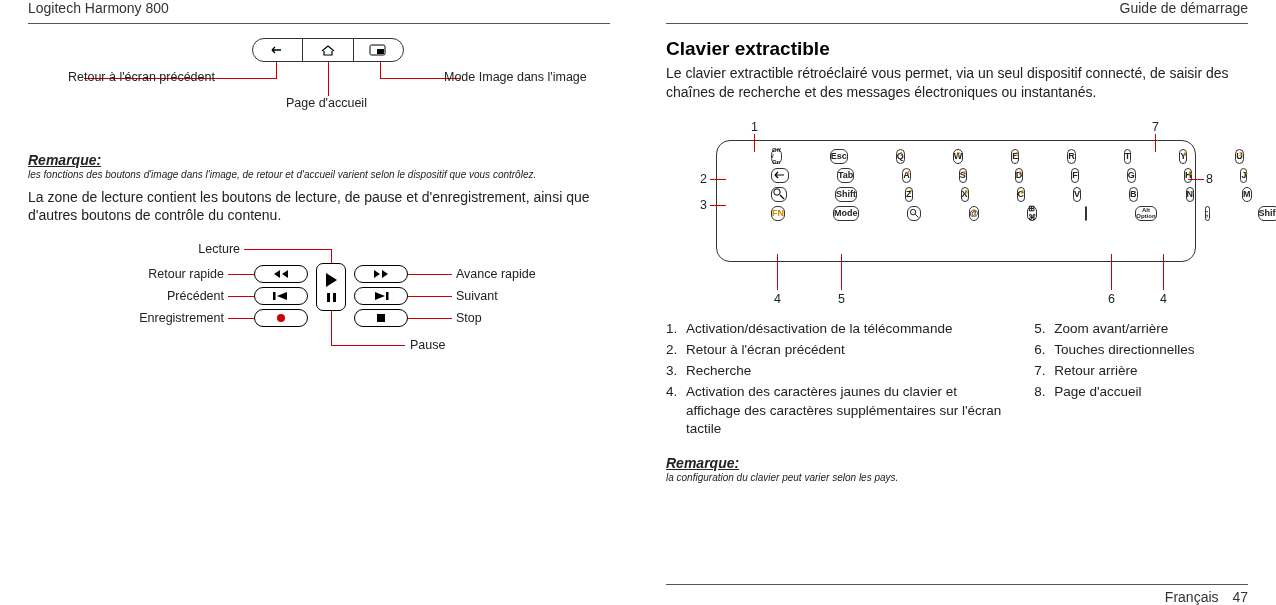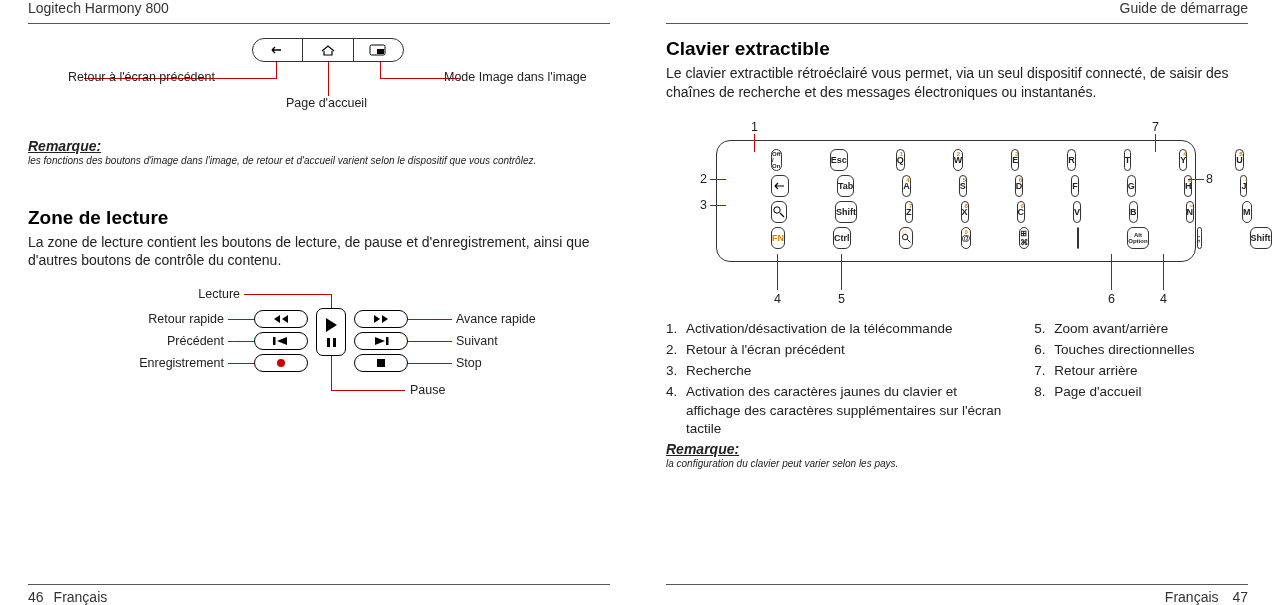--- a/index.html
+++ b/index.html
@@ -55,20 +55,21 @@
     font-size: 14px;
     color: #222;
     line-height: 1.35;
     margin-bottom: 4px;
   }
   .note-label {
     font-weight: 700;
     font-style: italic;
     text-decoration: underline;
     font-size: 14px;
+    margin-top: 14px;
   }
   .note-body {
     font-style: italic;
     font-size: 10px;
     line-height: 1.35;
     margin-bottom: 6px;
   }
   .footer {
     border-top: 1px solid #555;
     margin-top: auto;
@@ -181,21 +182,21 @@
     border: 1px solid #333;
     border-radius: 14px;
     background: #fff;
     padding: 8px 10px;
     display: flex;
     flex-direction: column;
     gap: 4px;
   }
   .krow { display: flex; gap: 4px; }
   .key {
-    height: 22px;
+    height: 15px;
     border: 1px solid #333;
     border-radius: 6px;
     font-size: 9px;
     font-weight: 700;
     display: flex;
     align-items: center;
     justify-content: center;
     position: relative;
     background: #fff;
     margin-left: 44px;
@@ -278,21 +279,20 @@
       <div class="callout" style="left:258px; top:58px;">Page d'accueil</div>
 
       <div class="callout-line" style="left:352px; top:24px; width:1px; height:16px;"></div>
       <div class="callout-line" style="left:352px; top:40px; width:80px; height:1px;"></div>
       <div class="callout" style="left:416px; top:32px;">Mode Image dans l'image</div>
     </div>
 
     <div class="note-label">Remarque:</div>
     <div class="note-body">les fonctions des boutons d'image dans l'image, de retour et d'accueil varient selon le dispositif que vous contrôlez.</div>
 
-    <h2>Zone de lecture</h2>
     <div class="body-text">La zone de lecture contient les boutons de lecture, de pause et d'enregistrement, ainsi que d'autres boutons de contrôle du contenu.</div>
 
     <div class="play-wrap">
 
       <div class="big-btn" style="left:288px; top:28px;">
         <div class="play-triangle"></div>
         <div class="pause-bars">
             <span></span>
             <span></span>
           </div>
@@ -348,24 +348,20 @@
       <div class="label r" style="left:382px; top:103px;">Pause</div>
 
       <div class="red-line" style="left:380px; top:39px; width:44px; height:1px;"></div>
       <div class="label r" style="left:428px; top:32px;">Avance rapide</div>
       <div class="red-line" style="left:380px; top:61px; width:44px; height:1px;"></div>
       <div class="label r" style="left:428px; top:54px;">Suivant</div>
       <div class="red-line" style="left:380px; top:83px; width:44px; height:1px;"></div>
       <div class="label r" style="left:428px; top:76px;">Stop</div>
     </div>
 
-    <div class="footer footer-left">
-      <span class="num">46</span>
-      <span>Français</span>
-    </div>
   </div>
 
   <div class="col col-right">
     <div class="header-right">Guide de démarrage</div>
     <div class="header-line"></div>
 
     <h2 style="margin-top:6px;">Clavier extractible</h2>
     <div class="body-text">Le clavier extractible rétroéclairé vous permet, via un seul dispositif connecté, de saisir des chaînes de recherche et des messages électroniques ou instantanés.</div>
 
     <div class="kbd-wrap">
@@ -532,21 +528,21 @@
             </div>
             <div class="key w1">
               <span>▶</span>
             </div>
           </div>
         <div class="krow" id="krow3">
             <div class="key w2 fn">
               <span>FN</span>
             </div>
             <div class="key w2">
-              <span>Ctrl</span>
+              <span>Mode</span>
             </div>
             <div class="key w1">
               <svg width="12" height="12" style="transform: scale(0.9);">
                 <circle cx="5" cy="5" r="3" stroke="#000" fill="none"></circle>
                 <line x1="7.5" y1="7.5" x2="11" y2="11" stroke="#000"></line>
               </svg>
               <span class="sup">□</span>
             </div>
             <div class="key w1">
               <span class="sup">0</span>

